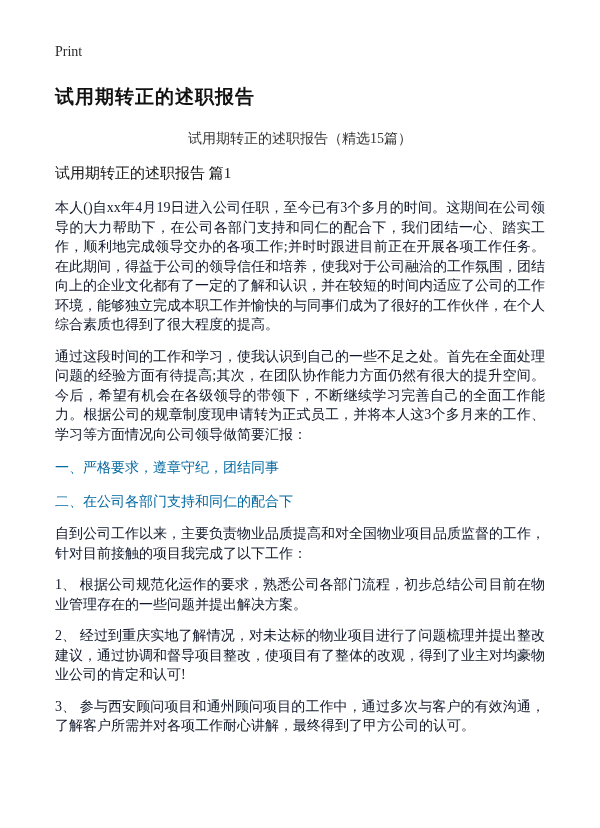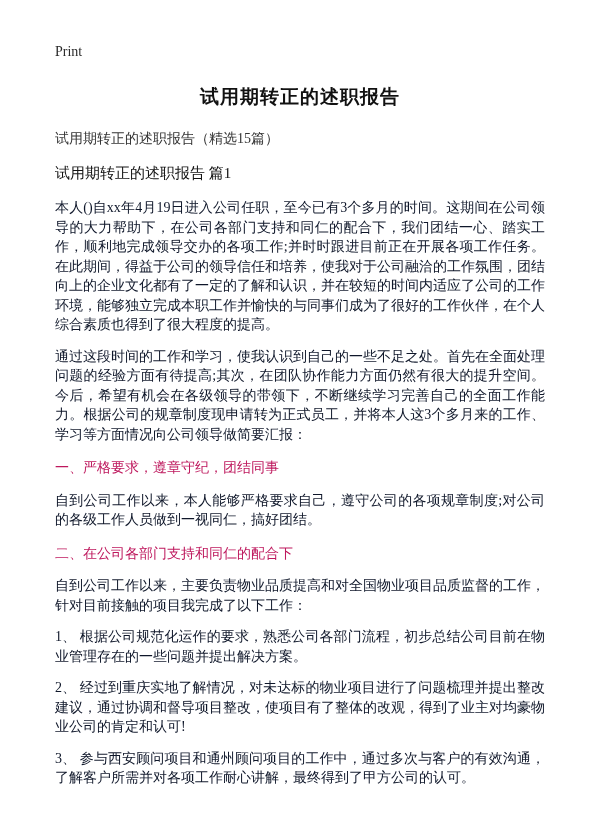--- a/index.html
+++ b/index.html
@@ -20,49 +20,49 @@
   .print-link {
     display: inline-block;
     font-size: 14px;
     color: #2b2b2b;
     margin: 0 0 24px 0;
     cursor: pointer;
   }
   .doc-title {
     font-size: 19px;
     font-weight: bold;
-    text-align: center;
     color: #111111;
     margin: 0 0 20px 0;
     letter-spacing: 1px;
   }
   .doc-subtitle {
     font-size: 14px;
     font-weight: normal;
     color: #333333;
     margin: 0 0 16px 0;
+    text-align: center;
   }
   .article-heading {
     font-size: 15px;
     font-weight: normal;
     color: #111111;
     margin: 0 0 15px 0;
   }
   .body-text {
     font-size: 14px;
     line-height: 19.5px;
     color: #0f172a;
     margin: 0 0 12px 0;
     text-align: justify;
   }
   .section-heading {
     font-size: 14px;
     line-height: 19.5px;
     font-weight: normal;
-    color: #be185d;
+    color: #0369a1;
     margin: 14px 0 13px 0;
   }
 </style>
 </head>
 <body>
 
 <div class="page">
 
   <span class="print-link">Print</span>
 
@@ -71,21 +71,20 @@
   <p class="doc-subtitle">试用期转正的述职报告（精选15篇）</p>
 
   <h2 class="article-heading">试用期转正的述职报告 篇1</h2>
 
   <p class="body-text">本人()自xx年4月19日进入公司任职，至今已有3个多月的时间。这期间在公司领导的大力帮助下，在公司各部门支持和同仁的配合下，我们团结一心、踏实工作，顺利地完成领导交办的各项工作;并时时跟进目前正在开展各项工作任务。在此期间，得益于公司的领导信任和培养，使我对于公司融洽的工作氛围，团结向上的企业文化都有了一定的了解和认识，并在较短的时间内适应了公司的工作环境，能够独立完成本职工作并愉快的与同事们成为了很好的工作伙伴，在个人综合素质也得到了很大程度的提高。</p>
 
   <p class="body-text">通过这段时间的工作和学习，使我认识到自己的一些不足之处。首先在全面处理问题的经验方面有待提高;其次，在团队协作能力方面仍然有很大的提升空间。今后，希望有机会在各级领导的带领下，不断继续学习完善自己的全面工作能力。根据公司的规章制度现申请转为正式员工，并将本人这3个多月来的工作、学习等方面情况向公司领导做简要汇报：</p>
 
   <p class="section-heading">一、严格要求，遵章守纪，团结同事</p>
 
-  <p class="body-text">自到公司工作以来，本人能够严格要求自己，遵守公司的各项规章制度;对公司的各级工作人员做到一视同仁，搞好团结。</p>
 
   <p class="section-heading">二、在公司各部门支持和同仁的配合下</p>
 
   <p class="body-text">自到公司工作以来，主要负责物业品质提高和对全国物业项目品质监督的工作，针对目前接触的项目我完成了以下工作：</p>
 
   <p class="body-text">1、 根据公司规范化运作的要求，熟悉公司各部门流程，初步总结公司目前在物业管理存在的一些问题并提出解决方案。</p>
 
   <p class="body-text">2、 经过到重庆实地了解情况，对未达标的物业项目进行了问题梳理并提出整改建议，通过协调和督导项目整改，使项目有了整体的改观，得到了业主对均豪物业公司的肯定和认可!</p>
 
   <p class="body-text">3、 参与西安顾问项目和通州顾问项目的工作中，通过多次与客户的有效沟通，了解客户所需并对各项工作耐心讲解，最终得到了甲方公司的认可。</p>

